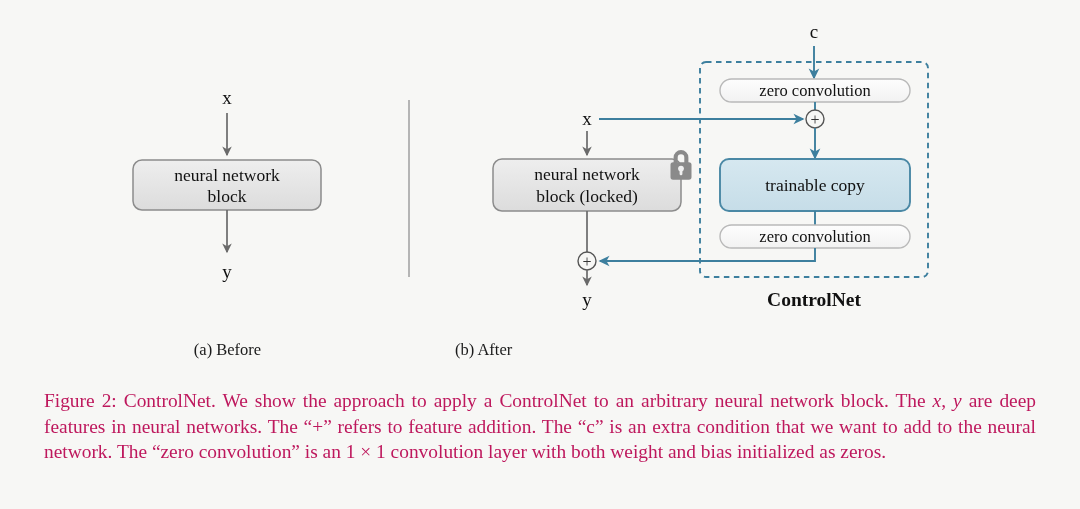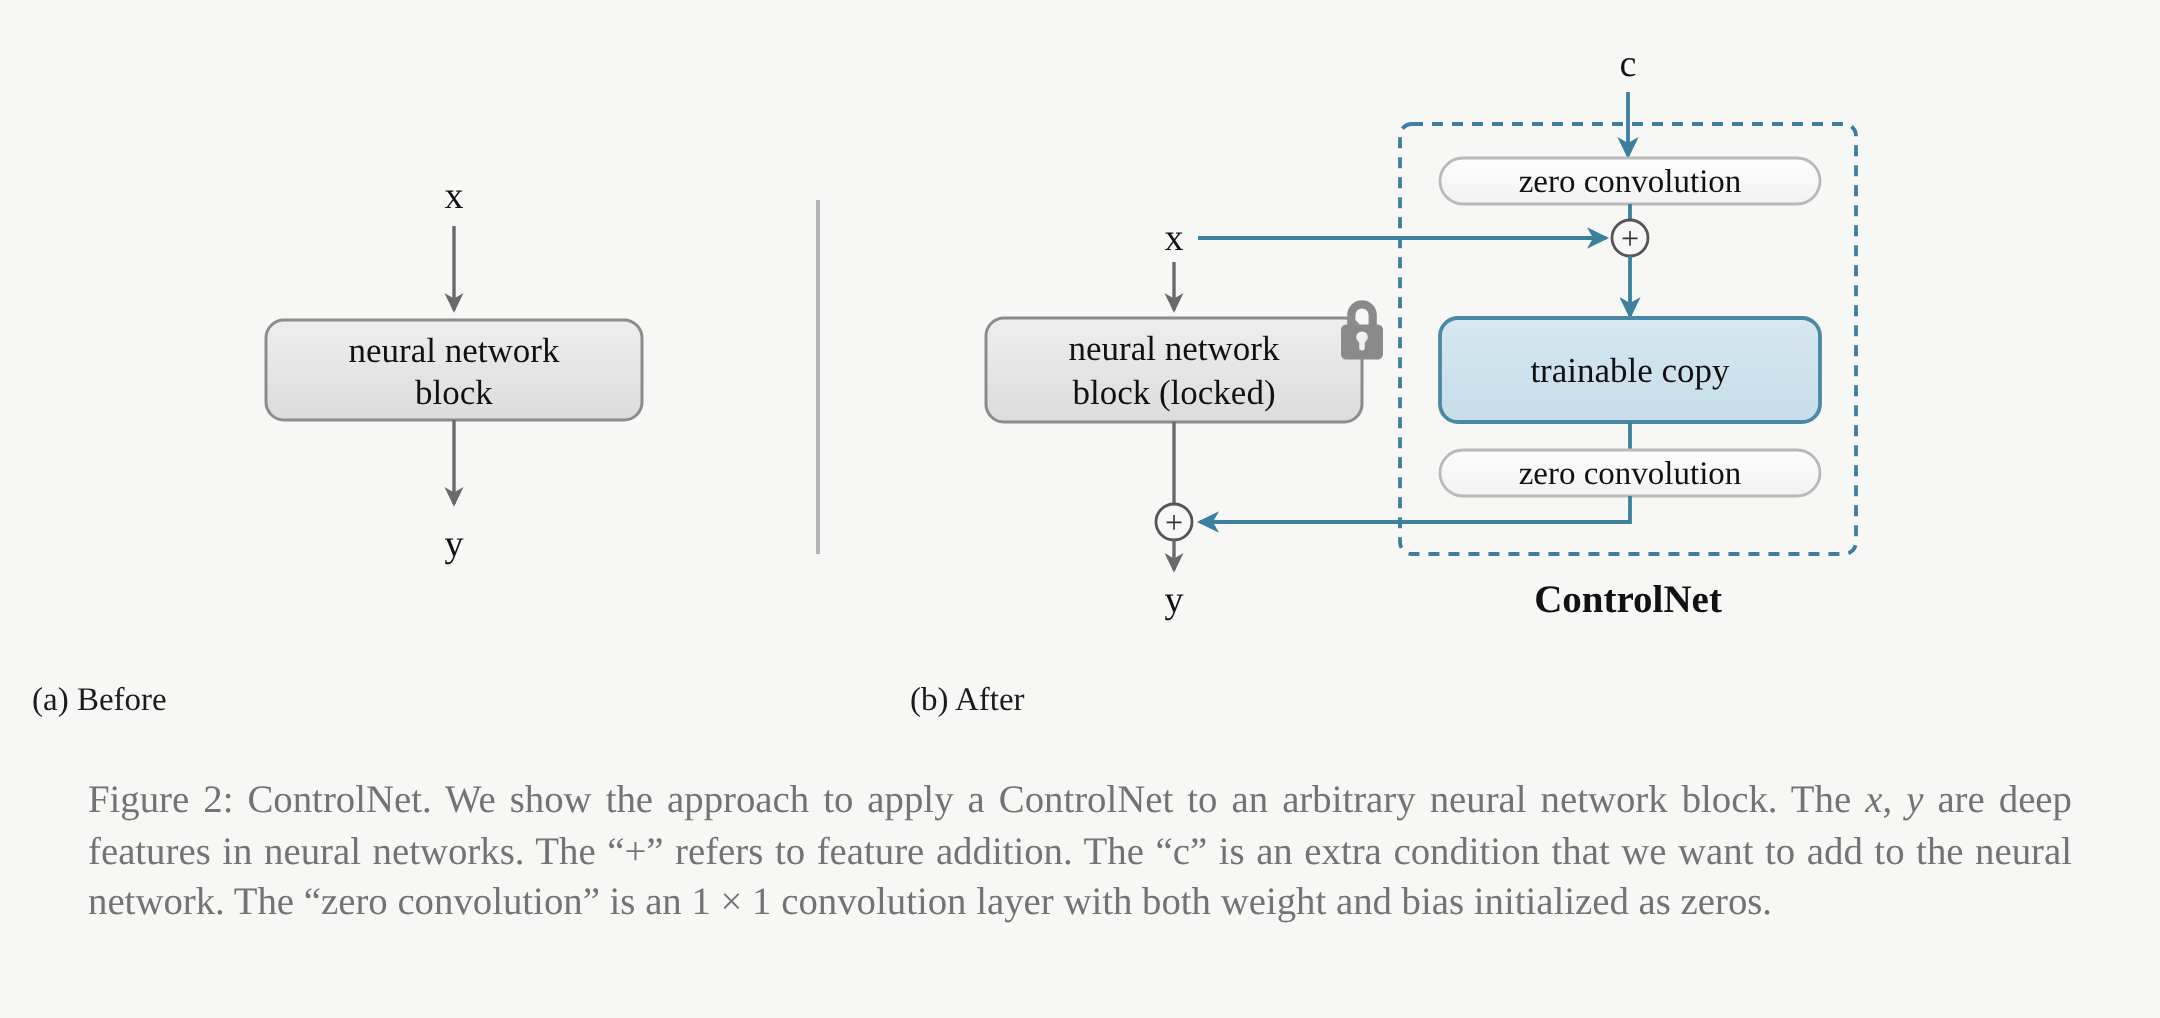--- a/index.html
+++ b/index.html
@@ -67,32 +67,32 @@
     fill: #111111;
     text-anchor: middle;
   }
   .subcaption {
     position: absolute;
     font-family: "Liberation Serif", "DejaVu Serif", serif;
     font-size: 16.5px;
     color: #1b1b1b;
     white-space: nowrap;
   }
-  #subcap-a { left: 16px; top: 340px; width: 455px; }
+  #subcap-a { left: 0; top: 340px; width: 455px; text-align: center; }
   #subcap-b { left: 455px; top: 340px; width: 625px; text-align: left; }
 
   #caption {
     position: absolute;
     left: 44px;
     top: 388px;
     width: 992px;
     font-family: "Liberation Serif", "DejaVu Serif", serif;
     font-size: 19.4px;
     line-height: 25.6px;
-    color: #737373;
+    color: #be185d;
     text-align: justify;
     text-justify: inter-word;
   }
   #caption .mathvar {
     font-style: italic;
     font-family: "Liberation Serif", "DejaVu Serif", serif;
   }
   #caption .mathnum {
     font-family: "Liberation Serif", "DejaVu Serif", serif;
   }

